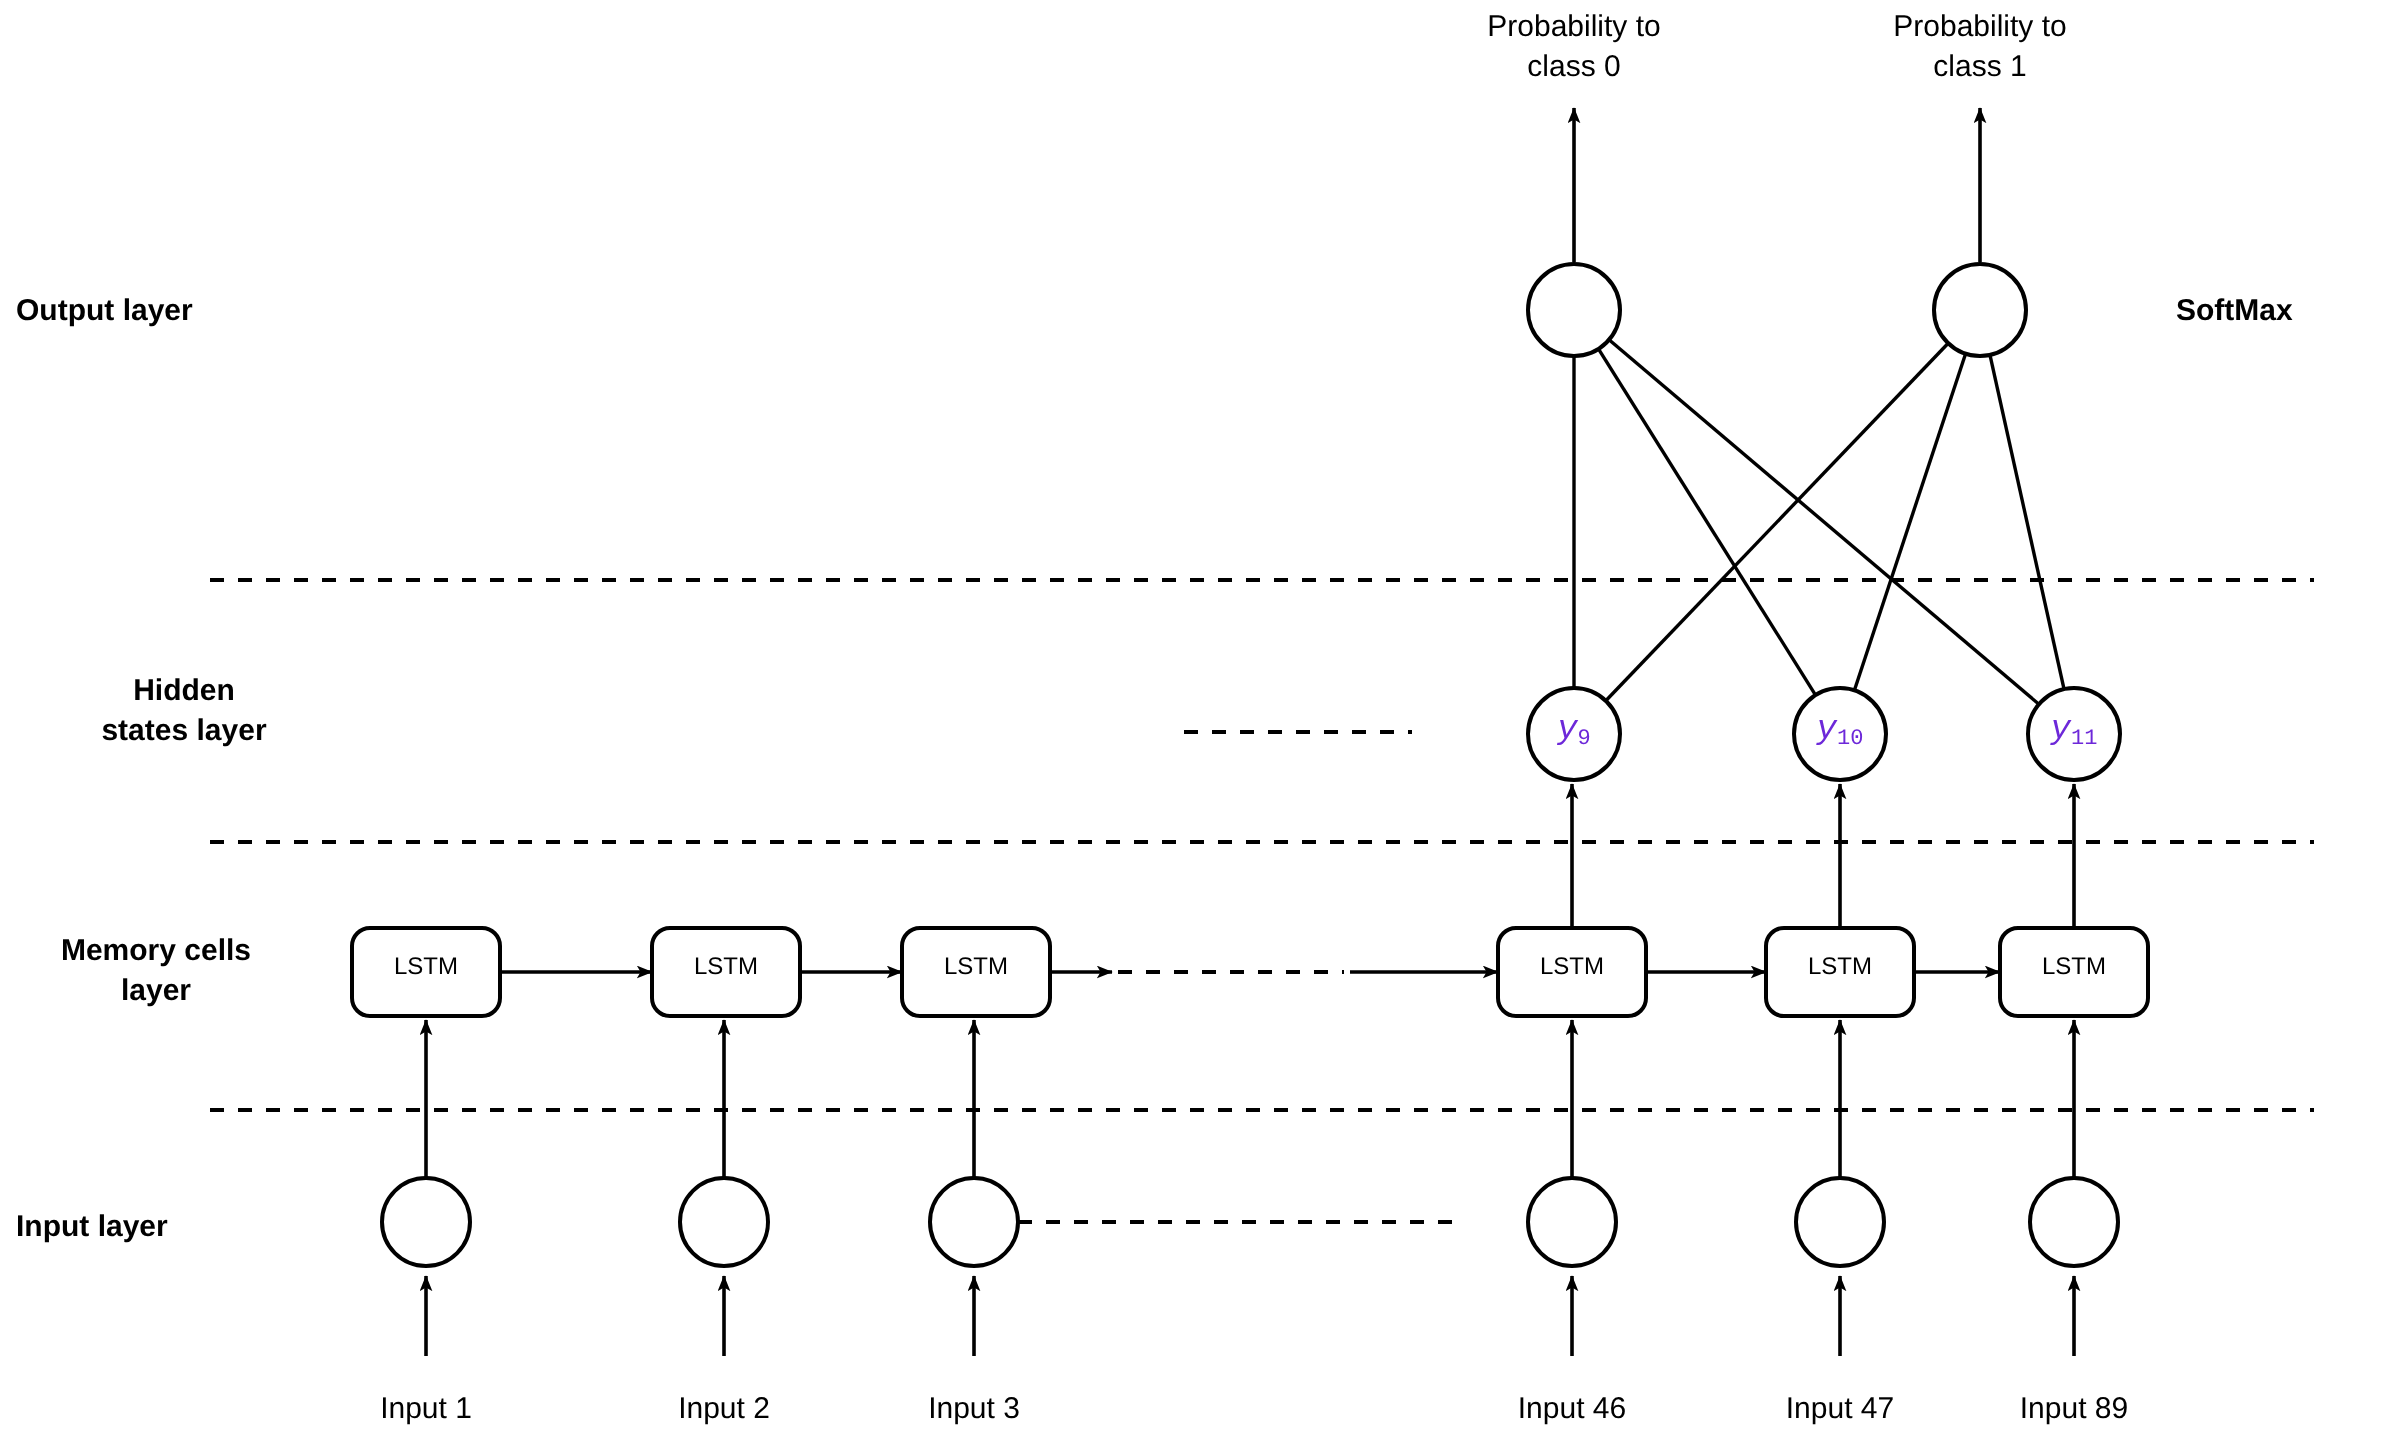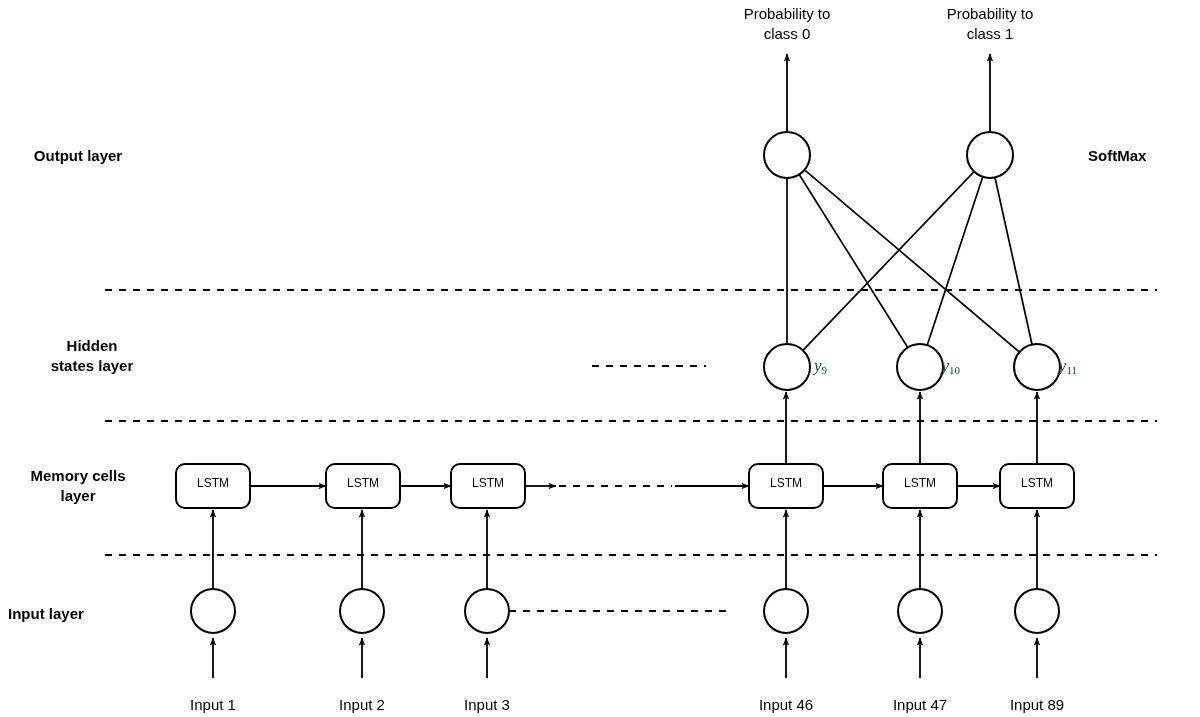--- a/index.html
+++ b/index.html
@@ -36,25 +36,25 @@
     position: absolute;
     font-family: Liberation Sans, sans-serif;
     font-size: 15px;
     color: #000000;
     line-height: 1.3;
     text-align: center;
     white-space: pre-line;
   }
   .node-label {
     position: absolute;
-    font-family: Liberation Serif, serif;
+    font-family: Liberation Mono, monospace;
     font-style: italic;
     font-size: 17px;
-    color: #14532d;
-    text-align: right;
+    color: #6d28d9;
+    text-align: center;
     white-space: nowrap;
     pointer-events: none;
   }
   .node-label sub {
     font-size: 11px;
     font-style: normal;
     vertical-align: baseline;
     position: relative;
     top: 3px;
   }
@@ -171,21 +171,21 @@
       <div class="io-label" style="left: 687px; top: 4px; width: 200px;">Probability to
 class 0</div>
       <div class="io-label" style="left: 890px; top: 4px; width: 200px;">Probability to
 class 1</div>
       <div class="io-label" style="left: 143px; top: 695px; width: 140px;">Input 1</div>
       <div class="io-label" style="left: 292px; top: 695px; width: 140px;">Input 2</div>
       <div class="io-label" style="left: 417px; top: 695px; width: 140px;">Input 3</div>
       <div class="io-label" style="left: 716px; top: 695px; width: 140px;">Input 46</div>
       <div class="io-label" style="left: 850px; top: 695px; width: 140px;">Input 47</div>
       <div class="io-label" style="left: 967px; top: 695px; width: 140px;">Input 89</div>
-      <div class="layer-label" style="left: 8px; top: 146px; width: 140px; text-align: center;">Output layer</div>
+      <div class="layer-label" style="left: 8px; top: 146px; width: 140px; text-align: left;">Output layer</div>
       <div class="layer-label" style="left: 22px; top: 336px; width: 140px; text-align: center;">Hidden
 states layer</div>
       <div class="layer-label" style="left: 8px; top: 466px; width: 140px; text-align: center;">Memory cells
 layer</div>
       <div class="layer-label" style="left: 8px; top: 604px; width: 140px; text-align: left;">Input layer</div>
       <div class="layer-label" style="left: 1076px; top: 146px; margin-left: 12px;">SoftMax</div>
     </div>
 
 </div>
 

